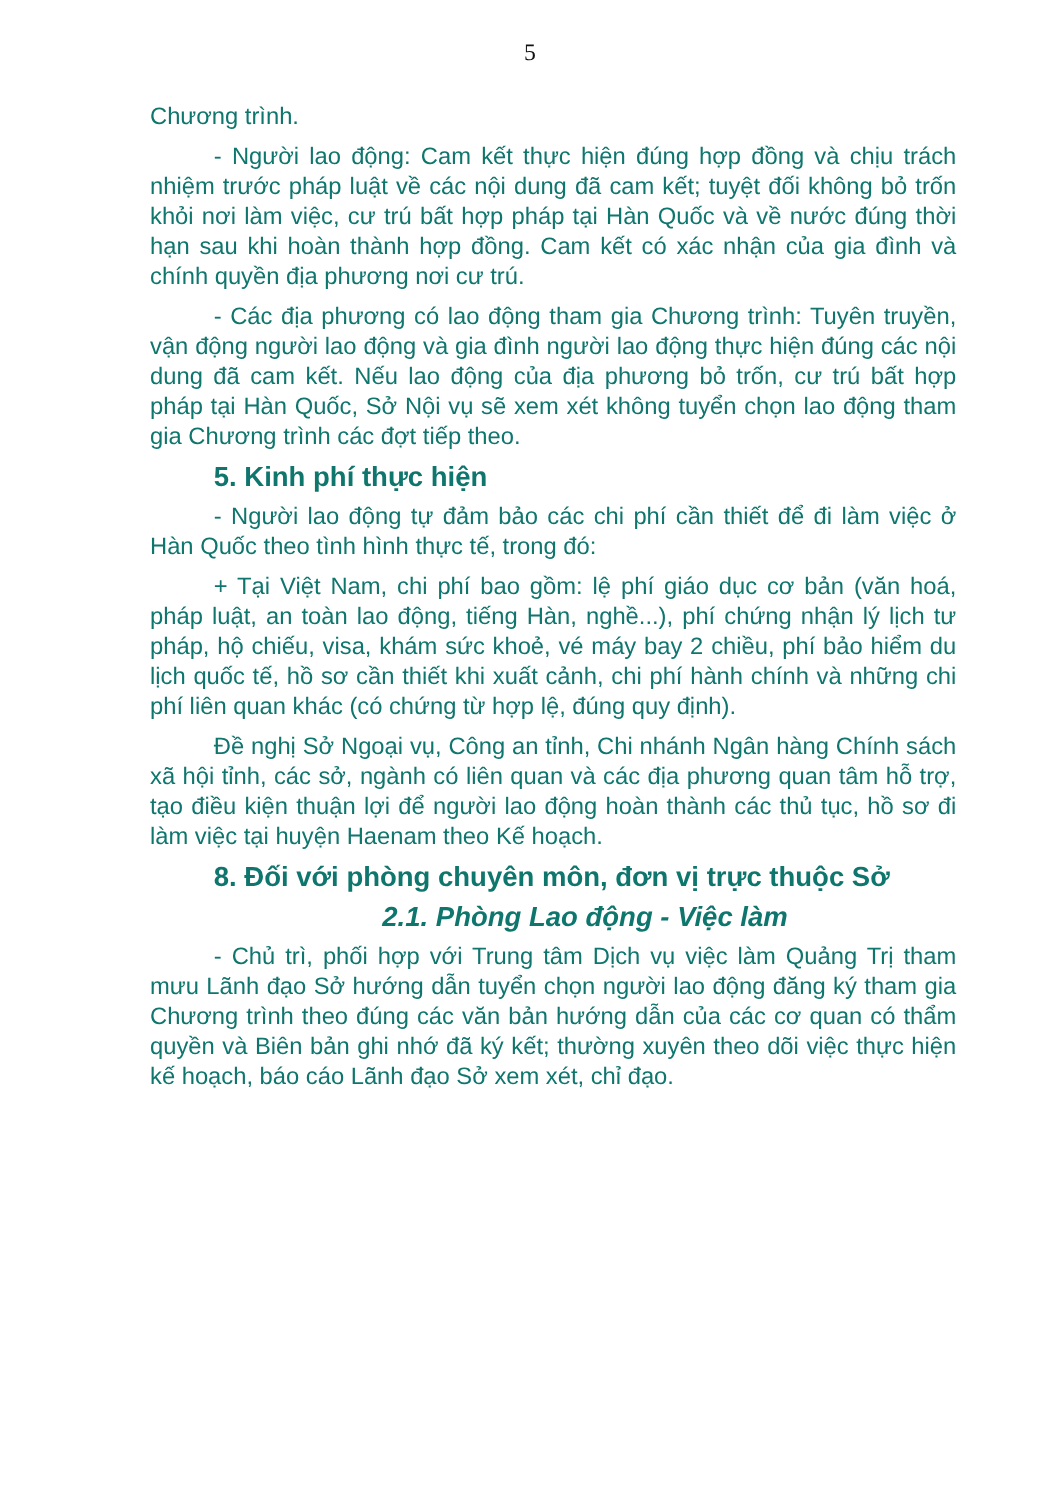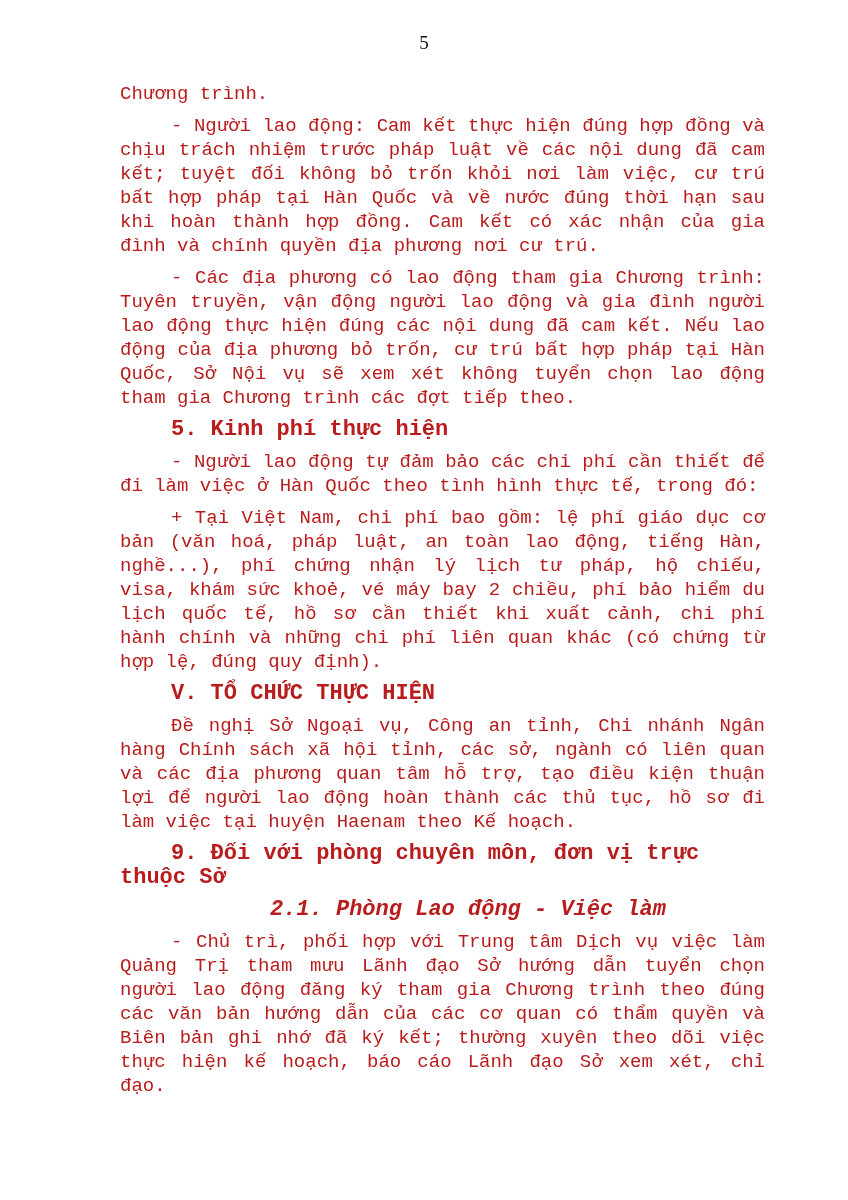--- a/index.html
+++ b/index.html
@@ -1,20 +1,20 @@
 <!DOCTYPE html>
 <html><head>
 <meta charset="utf-8">
 <style>
   html, body { margin: 0; padding: 0; background: #ffffff; }
   body { width: 848px; height: 1200px; overflow: hidden; position: relative; }
   .page {
     position: absolute; left: 120px; top: 0; width: 645px;
-    font-family: Liberation Mono, monospace;
-    font-size: 19px; line-height: 24px; color: #b91c1c;
+    font-family: Liberation Sans, sans-serif;
+    font-size: 19px; line-height: 24px; color: #0f766e;
   }
   .page-number {
     position: absolute; left: 0; width: 848px; top: 32px;
     text-align: center; font-family: "Liberation Serif", serif;
     font-size: 19px; color: #111;
   }
   p { margin: 0 0 8px 0; text-align: justify; text-indent: 51px; }
   p.noindent { text-indent: 0; }
   h2, h3, h4 { margin: 0 0 8px 0; font-size: 22px; line-height: 24px; text-indent: 51px; font-weight: bold; }
   h4 { font-style: italic; text-align: center; }
@@ -25,18 +25,17 @@
 
 <div class="page-number">5</div>
 
 <div class="page">
   <p class="noindent first">Chương trình.</p>
   <p>- Người lao động: Cam kết thực hiện đúng hợp đồng và chịu trách nhiệm trước pháp luật về các nội dung đã cam kết; tuyệt đối không bỏ trốn khỏi nơi làm việc, cư trú bất hợp pháp tại Hàn Quốc và về nước đúng thời hạn sau khi hoàn thành hợp đồng. Cam kết có xác nhận của gia đình và chính quyền địa phương nơi cư trú.</p>
   <p>- Các địa phương có lao động tham gia Chương trình: Tuyên truyền, vận động người lao động và gia đình người lao động thực hiện đúng các nội dung đã cam kết. Nếu lao động của địa phương bỏ trốn, cư trú bất hợp pháp tại Hàn Quốc, Sở Nội vụ sẽ xem xét không tuyển chọn lao động tham gia Chương trình các đợt tiếp theo.</p>
   <h3>5. Kinh phí thực hiện</h3>
   <p>- Người lao động tự đảm bảo các chi phí cần thiết để đi làm việc ở Hàn Quốc theo tình hình thực tế, trong đó:</p>
   <p>+ Tại Việt Nam, chi phí bao gồm: lệ phí giáo dục cơ bản (văn hoá, pháp luật, an toàn lao động, tiếng Hàn, nghề...), phí chứng nhận lý lịch tư pháp, hộ chiếu, visa, khám sức khoẻ, vé máy bay 2 chiều, phí bảo hiểm du lịch quốc tế, hồ sơ cần thiết khi xuất cảnh, chi phí hành chính và những chi phí liên quan khác (có chứng từ hợp lệ, đúng quy định).</p>
-  <h2>V. TỔ CHỨC THỰC HIỆN</h2>
   <p>Đề nghị Sở Ngoại vụ, Công an tỉnh, Chi nhánh Ngân hàng Chính sách xã hội tỉnh, các sở, ngành có liên quan và các địa phương quan tâm hỗ trợ, tạo điều kiện thuận lợi để người lao động hoàn thành các thủ tục, hồ sơ đi làm việc tại huyện Haenam theo Kế hoạch.</p>
-  <h3>9. Đối với phòng chuyên môn, đơn vị trực thuộc Sở</h3>
+  <h3>8. Đối với phòng chuyên môn, đơn vị trực thuộc Sở</h3>
   <h4>2.1. Phòng Lao động - Việc làm</h4>
   <p>- Chủ trì, phối hợp với Trung tâm Dịch vụ việc làm Quảng Trị tham mưu Lãnh đạo Sở hướng dẫn tuyển chọn người lao động đăng ký tham gia Chương trình theo đúng các văn bản hướng dẫn của các cơ quan có thẩm quyền và Biên bản ghi nhớ đã ký kết; thường xuyên theo dõi việc thực hiện kế hoạch, báo cáo Lãnh đạo Sở xem xét, chỉ đạo.</p>
 </div>
 
 </body></html>

